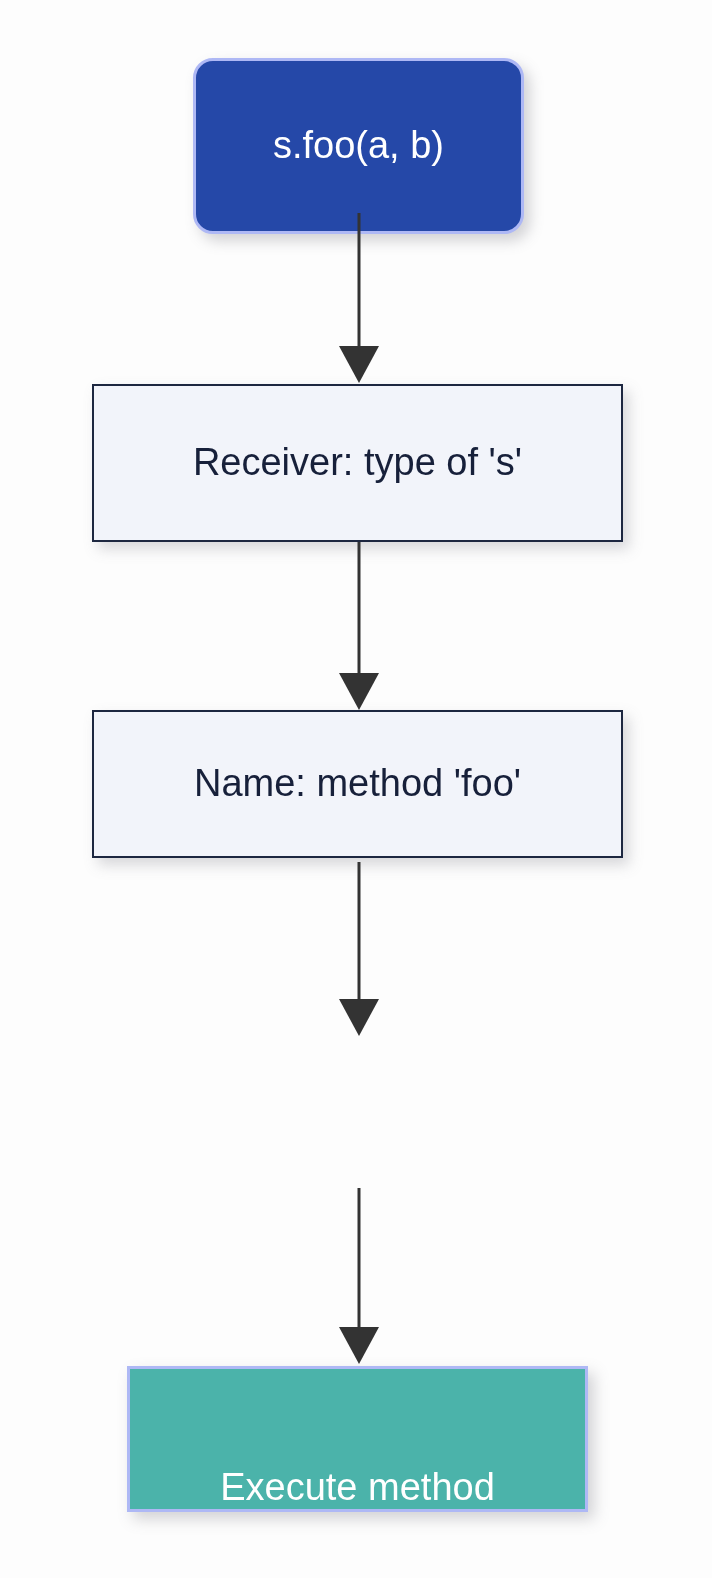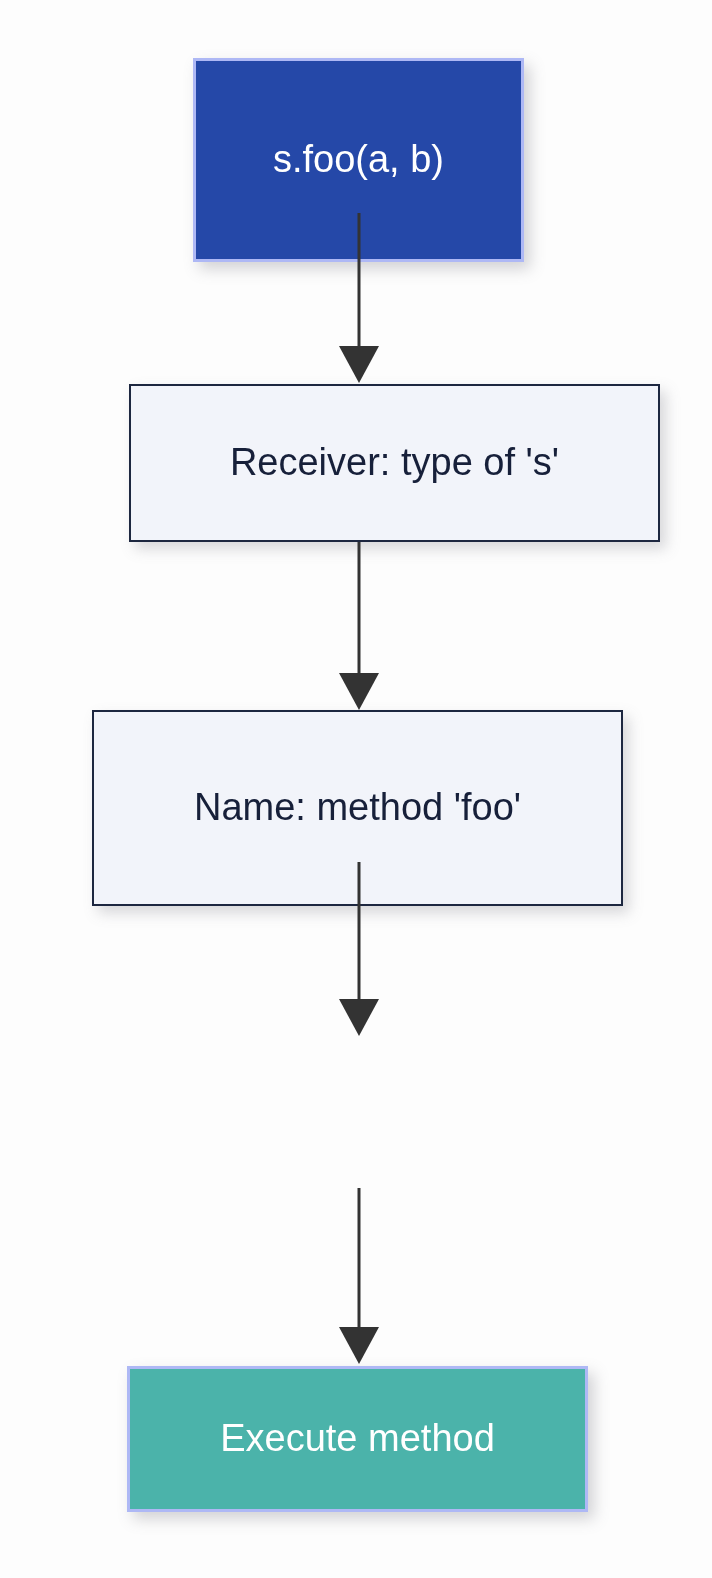--- a/index.html
+++ b/index.html
@@ -70,58 +70,58 @@
   .edge svg {
     display: block;
     overflow: visible;
   }
 </style>
 </head>
 <body>
 
 <div id="canvas">
 
-  <div class="node node-start" style="left:193px; top:58px; width:331px; height:204px;">
+  <div class="node node-start" style="left:193px; top:58px; width:331px; height:176px;border-radius:20px;">
     <span class="node-label">s.foo(a, b)</span>
   </div>
 
   <div class="edge" style="left:336px; top:213px; width:46px; height:172px;">
     <svg width="46" height="172" viewBox="0 0 46 172">
       <line x1="23" y1="0" x2="23" y2="140" stroke="#333333" stroke-width="3"></line>
       <polygon points="3,133 43,133 23,170" fill="#333333"></polygon>
     </svg>
   </div>
 
-  <div class="node node-step" style="left:92px; top:384px; width:531px; height:158px;margin-left:37px;">
+  <div class="node node-step" style="left:92px; top:384px; width:531px; height:158px;">
     <span class="node-label">Receiver: type of 's'</span>
   </div>
 
   <div class="edge" style="left:336px; top:542px; width:46px; height:170px;">
     <svg width="46" height="170" viewBox="0 0 46 170">
       <line x1="23" y1="0" x2="23" y2="138" stroke="#333333" stroke-width="3"></line>
       <polygon points="3,131 43,131 23,168" fill="#333333"></polygon>
     </svg>
   </div>
 
-  <div class="node node-step" style="left:92px; top:710px; width:531px; height:196px;">
+  <div class="node node-step" style="left:92px; top:710px; width:531px; height:148px;">
     <span class="node-label">Name: method 'foo'</span>
   </div>
 
   <div class="edge" style="left:336px; top:862px; width:46px; height:176px;">
     <svg width="46" height="176" viewBox="0 0 46 176">
       <line x1="23" y1="0" x2="23" y2="144" stroke="#333333" stroke-width="3"></line>
       <polygon points="3,137 43,137 23,174" fill="#333333"></polygon>
     </svg>
   </div>
 
 
   <div class="edge" style="left:336px; top:1188px; width:46px; height:178px;">
     <svg width="46" height="178" viewBox="0 0 46 178">
       <line x1="23" y1="0" x2="23" y2="146" stroke="#333333" stroke-width="3"></line>
       <polygon points="3,139 43,139 23,176" fill="#333333"></polygon>
     </svg>
   </div>
 
-  <div class="node node-end" style="left:127px; top:1366px; width:461px; height:146px;">
+  <div class="node node-end" style="left:127px; top:1366px; width:461px; height:146px;align-items:flex-end;">
     <span class="node-label">Execute method</span>
   </div>
 
 </div>
 
 </body></html>

